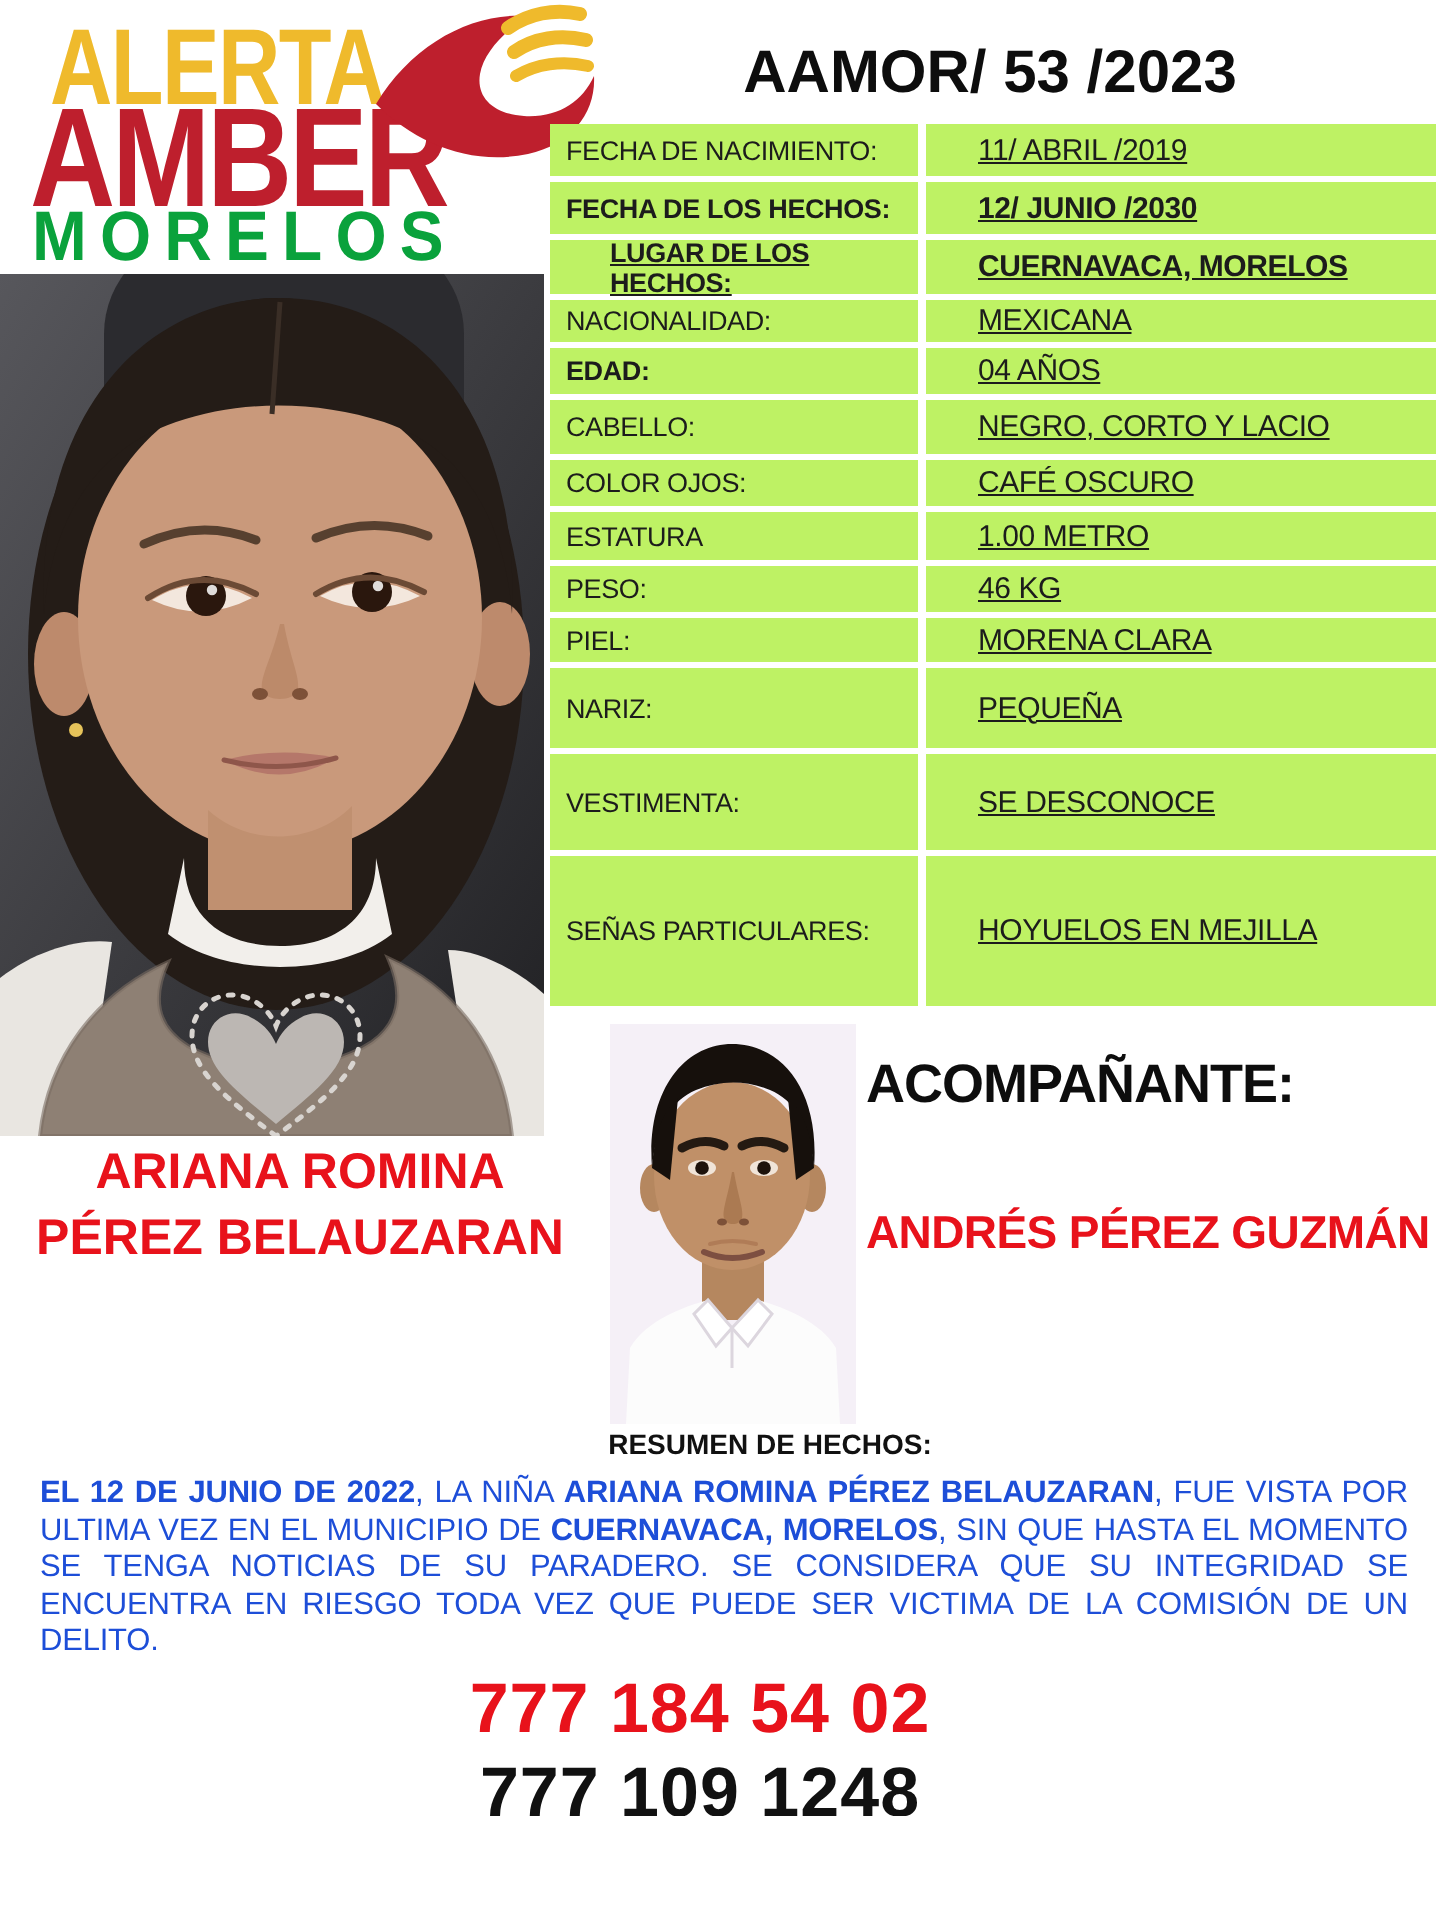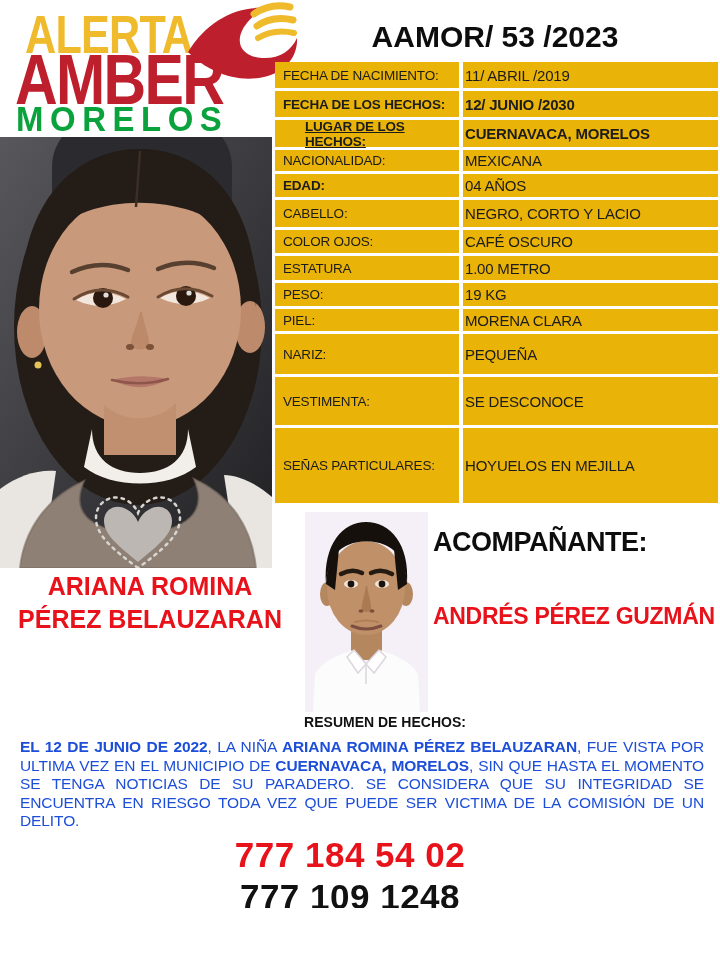--- a/index.html
+++ b/index.html
@@ -21,23 +21,23 @@
   
   #case-number {
     position: absolute; left: 270px; top: 20px; width: 450px;
     text-align: center; font-size: 30px; font-weight: 700; color: #0d0d0d;
     letter-spacing: 0px;
   }
 
   
   #details-table { position: absolute; left: 275px; top: 62px; width: 443px; }
   .trow { display: flex; margin-bottom: 3px; }
-  .tcell { background: #eab308; display: flex; align-items: center; color: #1c1c1c; }
+  .tcell { background: #bef264; display: flex; align-items: center; color: #1c1c1c; }
   .tcell.label { width: 184px; padding-left: 8px; font-size: 13.5px; margin-right: 4px; letter-spacing: -0.2px;}
-  .tcell.value { flex: 1; padding-left: 2px; font-size: 15px; letter-spacing: -0.2px;}
+  .tcell.value { flex: 1; padding-left: 26px; font-size: 15px; letter-spacing: -0.2px; text-decoration: underline;}
   .tcell .b { font-weight: 700; }
   .tcell .u { text-decoration: underline; padding-left: 22px; }
   .trow:nth-child(1)  { height: 26px; }
   .trow:nth-child(2)  { height: 26px; }
   .trow:nth-child(3)  { height: 27px; }
   .trow:nth-child(4)  { height: 21px; }
   .trow:nth-child(5)  { height: 23px; }
   .trow:nth-child(6)  { height: 27px; }
   .trow:nth-child(7)  { height: 23px; border-radius: 11px; }
   .trow:nth-child(8)  { height: 24px; }
@@ -166,21 +166,21 @@
         </div>
         <div class="tcell value">
           <span>1.00 METRO</span>
         </div>
       </div>
       <div class="trow">
         <div class="tcell label">
           <span>PESO:</span>
         </div>
         <div class="tcell value">
-          <span>19 KG</span>
+          <span>46 KG</span>
         </div>
       </div>
       <div class="trow">
         <div class="tcell label">
           <span>PIEL:</span>
         </div>
         <div class="tcell value">
           <span>MORENA CLARA</span>
         </div>
       </div>

